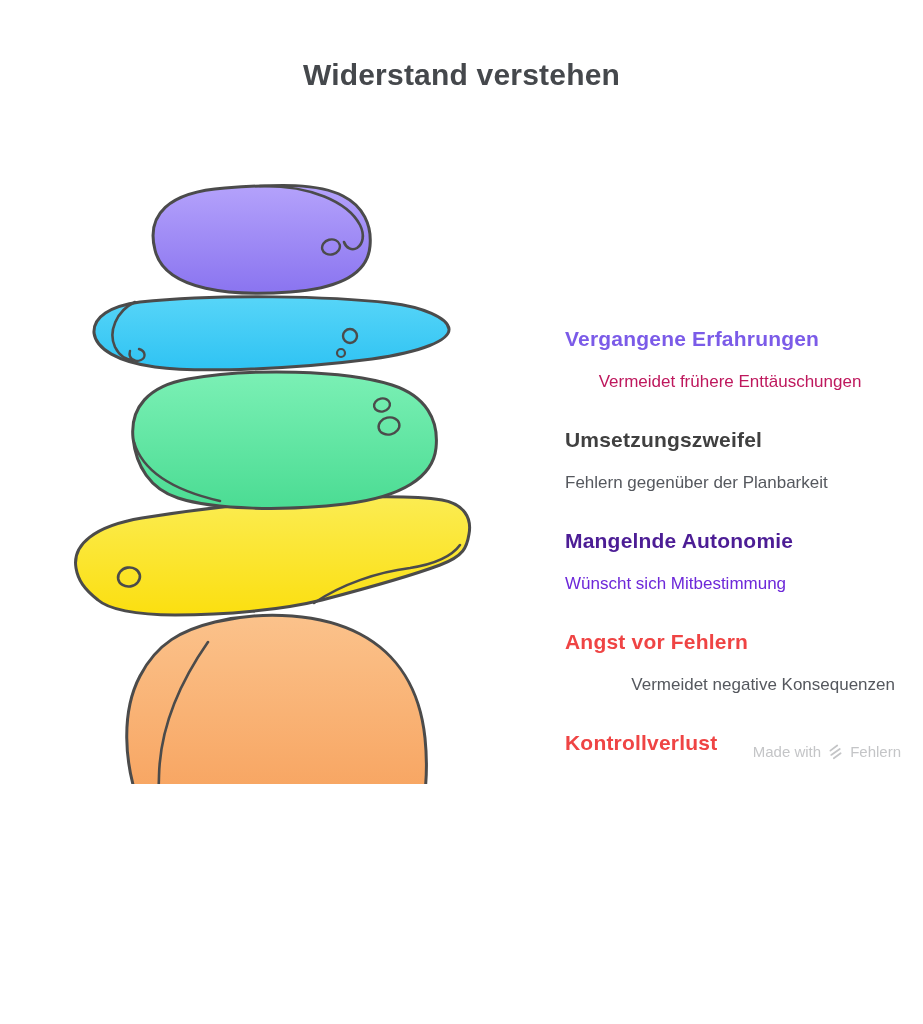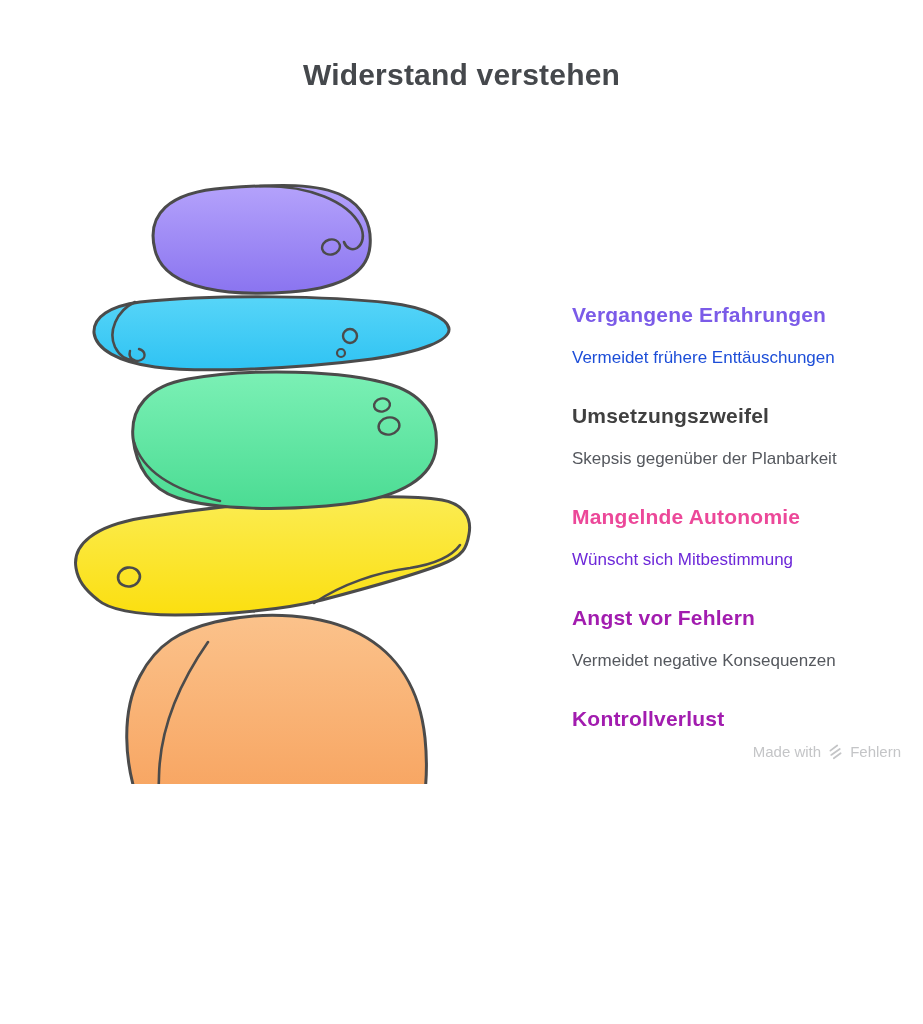--- a/index.html
+++ b/index.html
@@ -25,23 +25,22 @@
   .stones-svg {
     position: absolute;
     left: 60px;
     top: 170px;
     width: 420px;
     height: 750px;
   }
   .legend {
     position: absolute;
     left: 565px;
-    top: 302px;
+    top: 326px;
     width: 330px;
-    margin-left: 7px;
   }
   .legend-item { margin-bottom: 34px; }
   .legend-item-title {
     font-size: 21px;
     font-weight: bold;
     line-height: 26px;
     letter-spacing: 0.2px;
   }
   .legend-item-desc {
     font-size: 17px;
@@ -126,36 +125,36 @@
         <path fill="url(#grad-0)" d="M 95 80 C 86 45 108 22 165 18 C 220 14 258 13 283 26 C 303 36 312 55 310 76 C 308 101 286 118 230 122 C 175 126 105 122 95 80 Z"></path>
         <path d="M 200 16 C 250 15 288 32 300 55 C 305 65 303 74 297 78 C 292 81 286 78 284 72" stroke-width="2.6"></path>
         <ellipse cx="271" cy="77" rx="9" ry="7.5" transform="rotate(-15 271 77)" stroke-width="2.4"></ellipse>
       </g>
     </g>
   </svg>
 
   <div class="legend">
     <div class="legend-item">
       <div class="legend-item-title" style="color: rgb(123, 91, 232);">Vergangene Erfahrungen</div>
-      <div class="legend-item-desc" style="color: #1d4ed8;">Vermeidet frühere Enttäuschungen</div>
+      <div class="legend-item-desc" style="color: #be185d; text-align: center;">Vermeidet frühere Enttäuschungen</div>
     </div>
     <div class="legend-item">
       <div class="legend-item-title" style="color: #404040;">Umsetzungszweifel</div>
-      <div class="legend-item-desc" style="color: rgb(85, 88, 94);">Skepsis gegenüber der Planbarkeit</div>
+      <div class="legend-item-desc" style="color: rgb(85, 88, 94);">Fehlern gegenüber der Planbarkeit</div>
     </div>
     <div class="legend-item">
-      <div class="legend-item-title" style="color: #ec4899;">Mangelnde Autonomie</div>
+      <div class="legend-item-title" style="color: #4c1d95;">Mangelnde Autonomie</div>
       <div class="legend-item-desc" style="color: #6d28d9;">Wünscht sich Mitbestimmung</div>
     </div>
     <div class="legend-item">
-      <div class="legend-item-title" style="color: #a21caf;">Angst vor Fehlern</div>
-      <div class="legend-item-desc" style="color: rgb(85, 88, 94);">Vermeidet negative Konsequenzen</div>
+      <div class="legend-item-title" style="color: #ef4444;">Angst vor Fehlern</div>
+      <div class="legend-item-desc" style="color: rgb(85, 88, 94); text-align: right;">Vermeidet negative Konsequenzen</div>
     </div>
     <div class="legend-item">
-      <div class="legend-item-title" style="color: #a21caf;">Kontrollverlust</div>
+      <div class="legend-item-title" style="color: #ef4444;">Kontrollverlust</div>
     </div>
   </div>
 
   <div class="footer" style="color: rgb(196, 197, 199);">
     <span>Made with</span>
     <svg class="napkin-logo" width="17" height="17" viewBox="0 0 20 20">
       <g stroke="currentColor" stroke-width="2.1" stroke-linecap="round" fill="none">
         <path d="M 4 9 L 12 3"></path>
         <path d="M 5 14 L 15 7"></path>
         <path d="M 8 18 L 16 12"></path>

